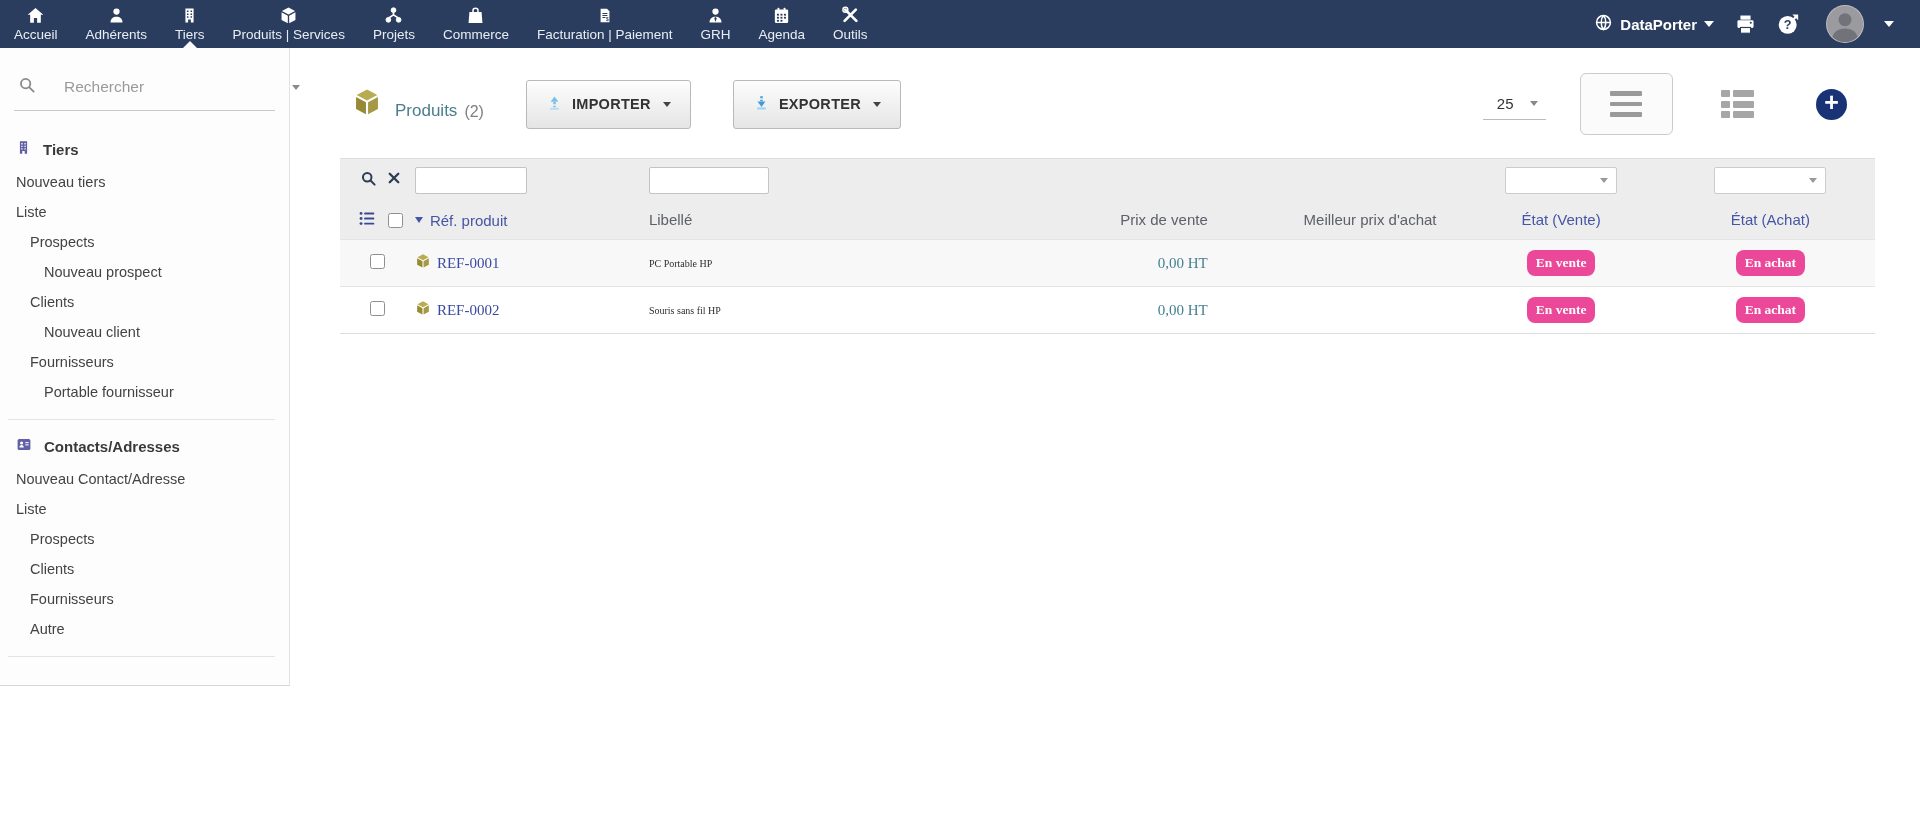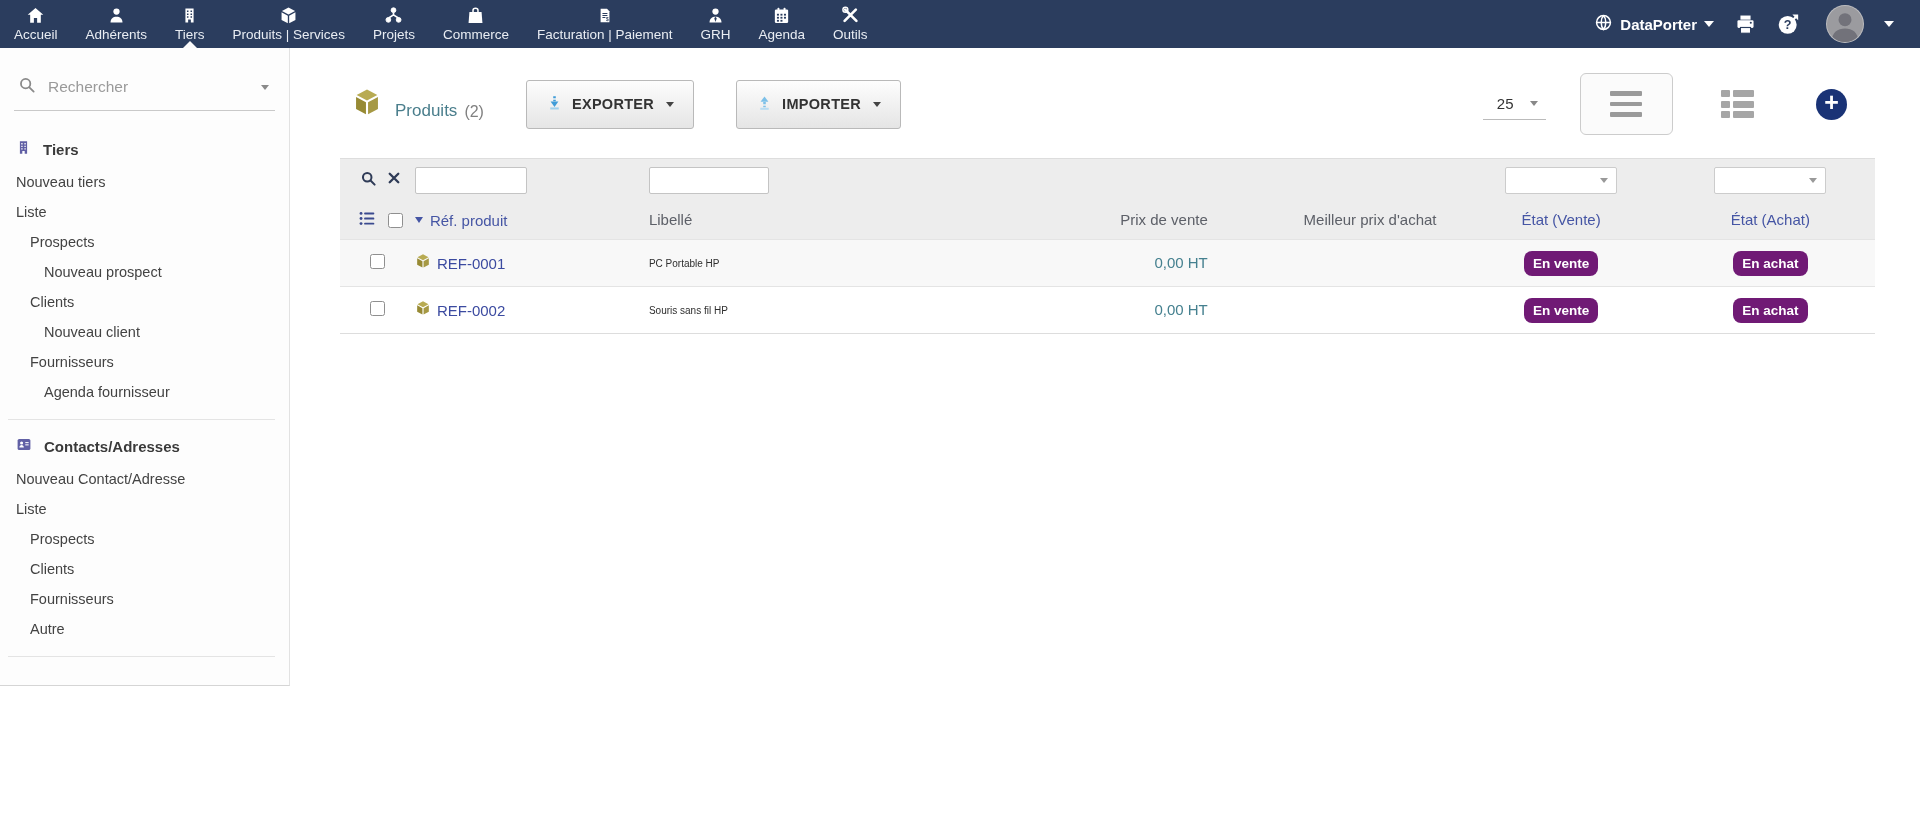--- a/index.html
+++ b/index.html
@@ -22,21 +22,21 @@
   .caret { width:0; height:0; border-left:4px solid transparent; border-right:4px solid transparent;
     border-top:5px solid currentColor; display:inline-block; }
   .caret.big { border-left-width:5px; border-right-width:5px; border-top-width:6px; }
   .icon-btn { display:flex; align-items:center; cursor:pointer; }
   .avatar { width:38px; height:38px; border-radius:50%; background:#9b9b9f; overflow:hidden;
     border:1px solid rgba(255,255,255,.35); cursor:pointer; margin-left:6px; }
 
   
   .sidebar { position:absolute; top:48px; left:0; width:290px; height:638px;
     background:#fdfdfd; border-right:1px solid #e2e2e2; border-bottom:1px solid #d5d5d5; }
-  .search-row { display:flex; align-items:center; gap:12px; margin:20px 14px 0 14px;
+  .search-row { display:flex; align-items:center; gap:28px; margin:20px 14px 0 14px;
     padding:8px 4px 12px 4px; border-bottom:1px solid #c9c9c9; }
   .search-row input { flex:1; border:none; outline:none; background:transparent;
     font-size:15.5px; color:#333; font-family:inherit; }
   .search-row input::placeholder { color:#9a9a9a; }
   .search-caret { color:#8a8a8a; margin-right:2px; cursor:pointer; }
   .menu { padding-top:22px; }
   .menu-section-header { display:flex; align-items:center; gap:12px; padding:6px 0 7px 16px;
     cursor:pointer; }
   .menu-section-header .sec-label { font-size:15px; font-weight:bold; color:#3a3a3a; }
   .menu-item { font-size:14.5px; color:#434343; padding:7px 0; cursor:pointer; white-space:nowrap; }
@@ -97,29 +97,29 @@
   .sort-desc { width:0; height:0; border-left:4.5px solid transparent;
     border-right:4.5px solid transparent; border-top:6px solid #4555a4; display:inline-block; }
   .th-link { color:#4555a4; font-size:15px; cursor:pointer; }
   .th-plain { color:#5d6068; font-size:15px; cursor:pointer; }
   .sel-header { display:flex; align-items:center; gap:11px; padding-left:18px; }
   .checkbox { width:15px; height:15px; border:1px solid #8f8f8f; border-radius:2.5px;
     background:#fff; display:inline-block; cursor:pointer; }
   td.c { text-align:center; }
   td.r, th.r { text-align:right; padding-right:20px; }
   th.c { text-align:center; }
-  tbody tr { height:47px; border-top:1px solid #e4e4e4; }
+  tbody tr { height:47px; border-top:1px solid #e4e4e4;font-family:Liberation Serif, serif; }
   tbody tr:last-child { border-bottom:1px solid #ddd; }
   tbody tr.odd { background:#f8f8f8; }
   .row-check { padding-left:30px; }
   .ref-cell { display:flex; align-items:center; gap:6px; }
   .ref-link { color:#3b4aa0; font-size:15px; cursor:pointer; }
   .label-cell { color:#2e2e2e; font-size:10px; }
   .price { color:#45808f; font-size:15px; }
-  .badge { display:inline-block; background:#701a75; color:#fff; font-weight:bold;
+  .badge { display:inline-block; background:#ec4899; color:#fff; font-weight:bold;
     font-size:13.5px; padding:5px 9px 5px 9px; border-radius:8px; }
 </style>
 </head>
 <body>
 
 <header class="navbar">
 
   <div class="nav-item">
     <span class="nav-ic">
       <svg width="19" height="19" viewBox="0 0 20 20" fill="#fff">
@@ -291,21 +291,21 @@
       </span>
       <span class="sec-label">Tiers</span>
     </div>
     <div class="menu-item ind0">Nouveau tiers</div>
     <div class="menu-item ind0">Liste</div>
     <div class="menu-item ind1">Prospects</div>
     <div class="menu-item ind2">Nouveau prospect</div>
     <div class="menu-item ind1">Clients</div>
     <div class="menu-item ind2">Nouveau client</div>
     <div class="menu-item ind1">Fournisseurs</div>
-    <div class="menu-item ind2">Agenda fournisseur</div>
+    <div class="menu-item ind2">Portable fournisseur</div>
 
     <div class="menu-divider"></div>
 
     <div class="menu-section-header">
       <span>
         <svg width="16" height="17" viewBox="0 0 20 20">
             <rect x="2" y="3" width="16" height="14" rx="2" fill="#6160a5"></rect>
             <circle cx="7" cy="8" r="1.9" fill="#fff"></circle>
             <path d="M4.2 13.8 C4.2 11.6 5.5 10.5 7 10.5 C8.5 10.5 9.8 11.6 9.8 13.8 Z" fill="#fff"></path>
             <rect x="11.6" y="7" width="4.2" height="1.3" fill="#fff"></rect>
@@ -336,38 +336,38 @@
             <path d="M17.3 6.7 L10.7 10.2 V18.2 L17.3 14.7 Z" fill="#a69944"></path>
           </svg>
       </span>
       <span class="page-title">Produits</span>
       <span class="page-count">(2)</span>
     </div>
 
     <button class="btn">
       <span>
         <svg width="17" height="19" viewBox="0 0 20 20">
+            <path d="M5.4 9 L10 2.8 L14.6 9 Z" fill="#7cc0e8"></path>
+            <path d="M10 9.5 V15.5" stroke="#7cc0e8" stroke-width="3" stroke-dasharray="2.6 1.6"></path>
+            <path d="M5 17.4 H15" stroke="#b8dcf2" stroke-width="2.4"></path>
+          </svg>
+      </span>
+      <span>IMPORTER</span>
+      <span class="caret"></span>
+    </button>
+
+    <button class="btn">
+      <span>
+        <svg width="17" height="19" viewBox="0 0 20 20">
             <path d="M10 2.5 V8.5" stroke="#3f9cd8" stroke-width="3" stroke-dasharray="2.6 1.6"></path>
             <path d="M5.4 8.8 H14.6 L10 15.2 Z" fill="#3f9cd8"></path>
             <path d="M5 17 H15" stroke="#9fd0ec" stroke-width="2.4"></path>
           </svg>
       </span>
       <span>EXPORTER</span>
-      <span class="caret"></span>
-    </button>
-
-    <button class="btn">
-      <span>
-        <svg width="17" height="19" viewBox="0 0 20 20">
-            <path d="M5.4 9 L10 2.8 L14.6 9 Z" fill="#7cc0e8"></path>
-            <path d="M10 9.5 V15.5" stroke="#7cc0e8" stroke-width="3" stroke-dasharray="2.6 1.6"></path>
-            <path d="M5 17.4 H15" stroke="#b8dcf2" stroke-width="2.4"></path>
-          </svg>
-      </span>
-      <span>IMPORTER</span>
       <span class="caret"></span>
     </button>
 
     <div class="spacer"></div>
 
     <div class="page-size">
       <span>25</span>
       <span class="caret"></span>
     </div>
 

